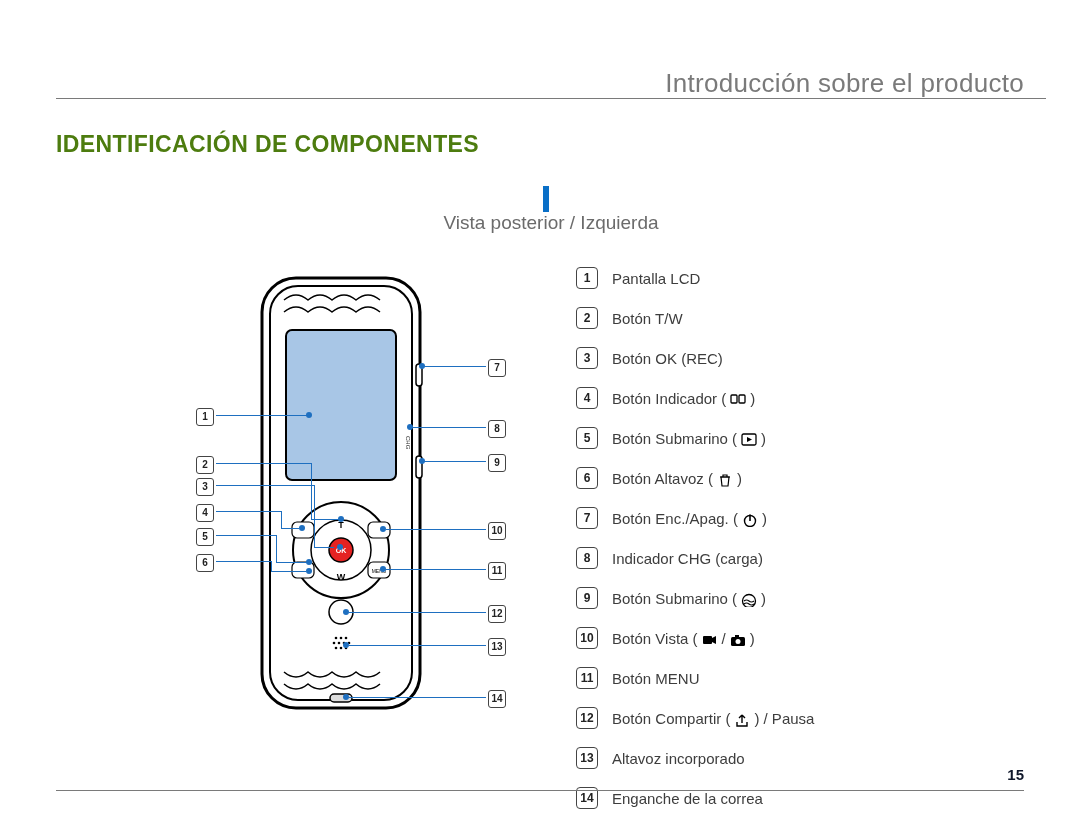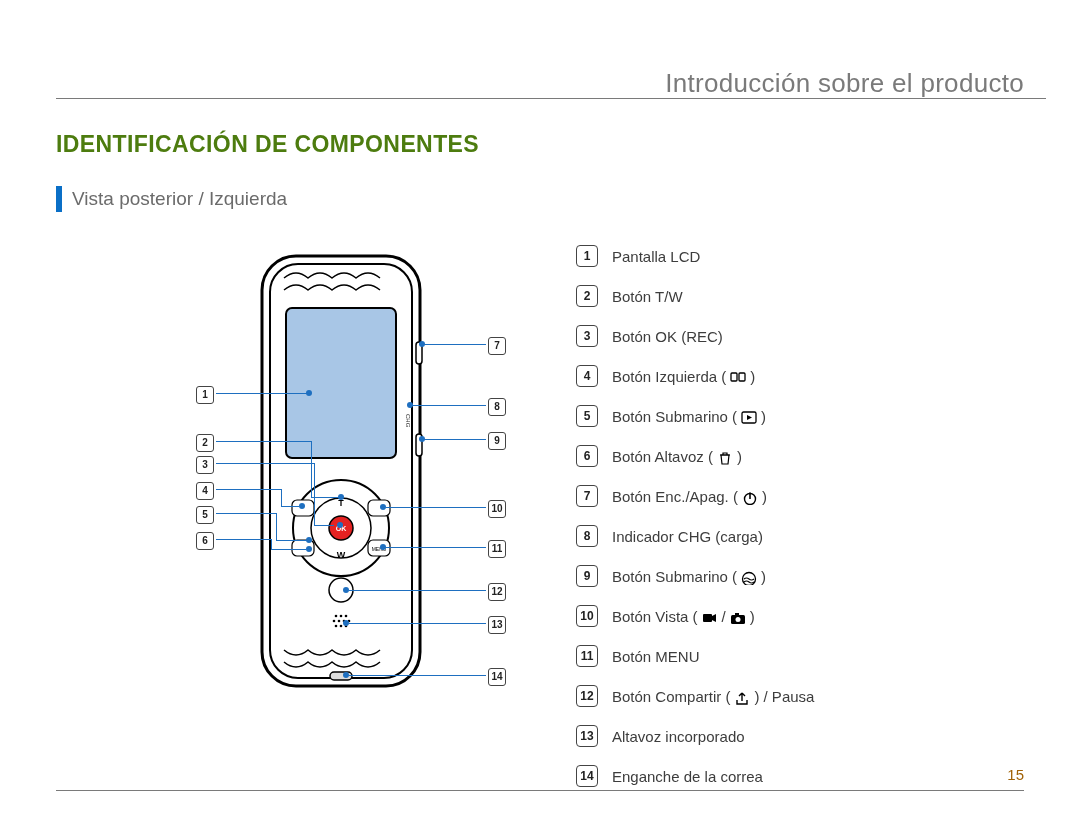--- a/index.html
+++ b/index.html
@@ -1,31 +1,31 @@
 <!DOCTYPE html>
 <html><head>
 <meta charset="utf-8">
 <style>
   * { box-sizing: border-box; margin: 0; padding: 0; }
   html, body { width: 1080px; height: 827px; font-family: Arial, Helvetica, sans-serif; background: #fff; color: #222; }
   .page { width: 1080px; height: 827px; position: relative; padding: 60px 34px 40px 56px; }
   .chapter-line { border-top: 1px solid #7a7a7a; margin-top: 38px; }
   .chapter-title { position: absolute; top: 68px; right: 56px; font-size: 26px; color: #7a7a7a; letter-spacing: 0.3px; }
   .section-title { margin-top: 32px; font-size: 23px; color: #4d7c0f; letter-spacing: 0.4px; }
-  .view-head { display: flex; align-items: center; margin-top: 28px; }
+  .view-head { display: flex; align-items: center; margin-top: 28px; flex-direction: column; }
   .view-bar { width: 6px; height: 26px; background: #0a6fc7; margin-right: 10px; }
   .view-label { font-size: 19px; color: #6b6b6b; }
   .content { display: flex; margin-top: 24px; }
   .diagram-wrap { position: relative; width: 500px; height: 520px; flex: 0 0 500px; }
   .legend { flex: 1; padding-left: 20px; }
   .legend-row { display: flex; align-items: center; min-height: 40px; }
   .numbox { display: inline-flex; align-items: center; justify-content: center; width: 22px; height: 22px; border: 1.2px solid #444; border-radius: 4px; font-size: 12px; font-weight: bold; color: #222; background: #fff; }
   .legend .numbox { margin-right: 14px; }
   .legend-text { font-size: 15px; color: #3d3d3d; display: flex; align-items: center; gap: 4px; }
-  .page-num { position: absolute; right: 56px; bottom: 44px; font-size: 15px; font-weight: normal; color: #a16207; }
+  .page-num { position: absolute; right: 56px; bottom: 44px; font-size: 15px; font-weight: bold; color: #0f172a; }
   .footer-line { position: absolute; left: 56px; right: 56px; bottom: 36px; border-top: 1px solid #7a7a7a; }
 
   
   .callout { position: absolute; }
   .callout .numbox { width: 18px; height: 18px; font-size: 10px; border-radius: 3px; border-width: 1px; }
 
   
   .lead { position: absolute; background: #1e6fc0; height: 1px; }
   .vlead { position: absolute; background: #1e6fc0; width: 1px; }
   .dot { position: absolute; width: 6px; height: 6px; border-radius: 3px; background: #1e6fc0; }
@@ -192,21 +192,21 @@
         </div>
         <div class="legend-row">
           <span class="numbox">3</span>
           <span class="legend-text">
             <span>Botón OK (REC)</span>
           </span>
         </div>
         <div class="legend-row">
           <span class="numbox">4</span>
           <span class="legend-text">
-            <span>Botón Izquierda (</span>
+            <span>Botón Indicador (</span>
             <span class="inline-icon"><svg width="16" height="14" viewBox="0 0 16 14">
                 <use href="#ico-display"></use>
               </svg></span>
             <span>)</span>
           </span>
         </div>
         <div class="legend-row">
           <span class="numbox">5</span>
           <span class="legend-text">
             <span>Botón Submarino (</span>

